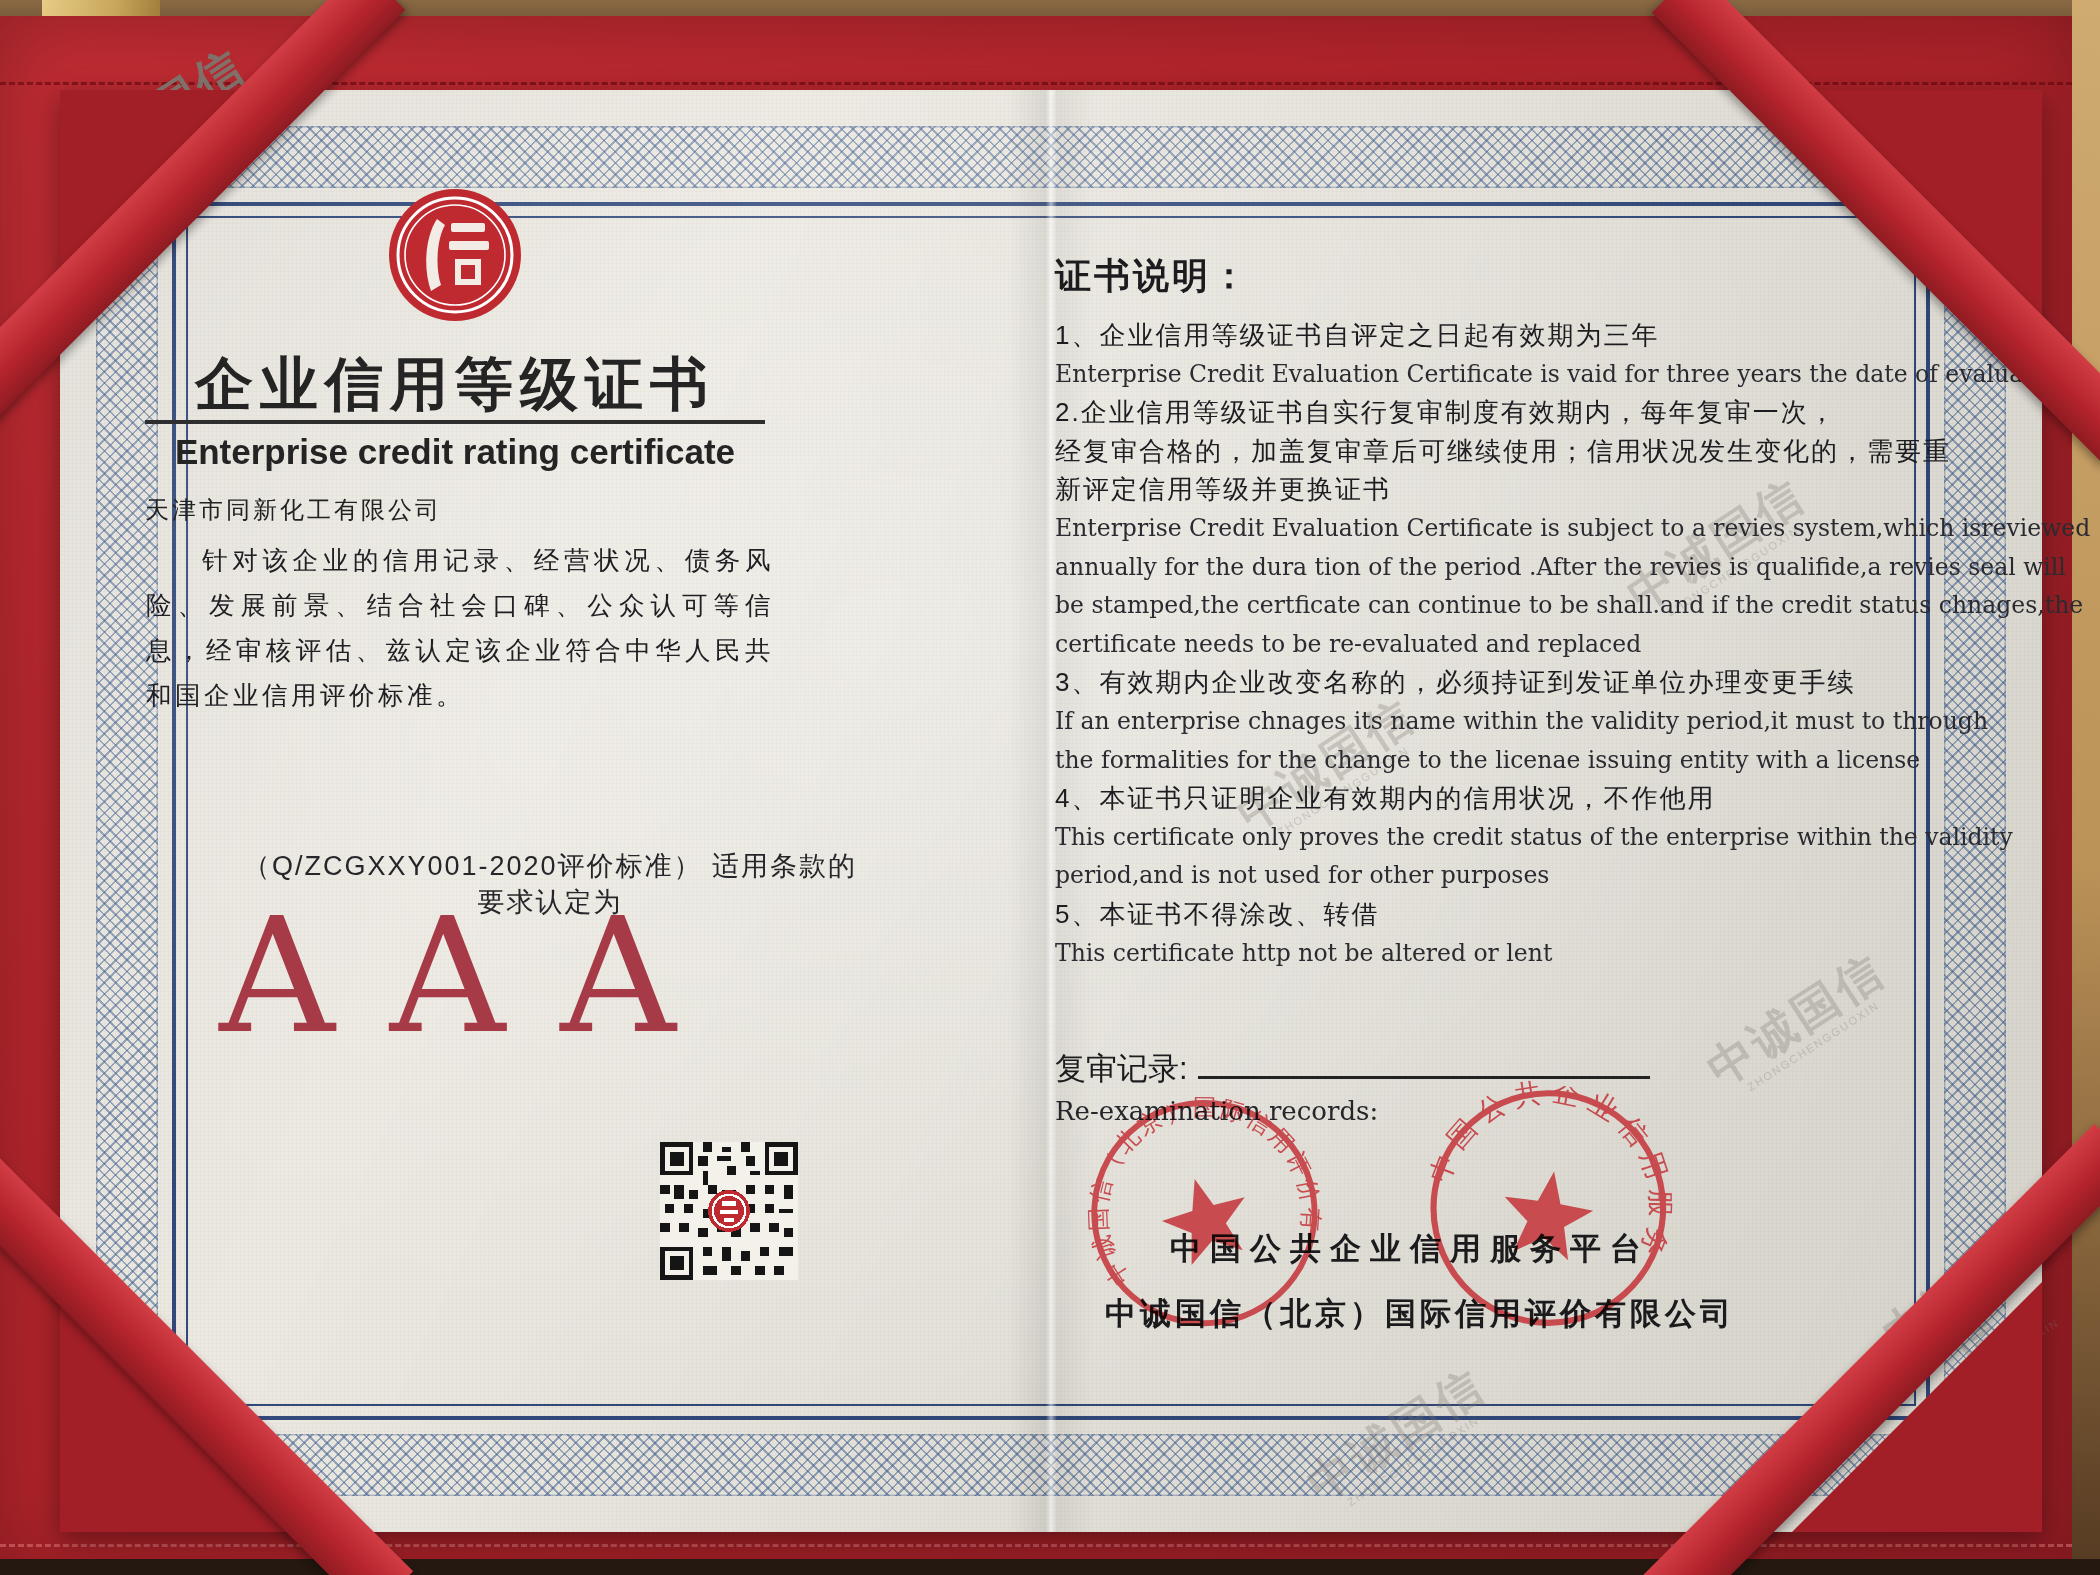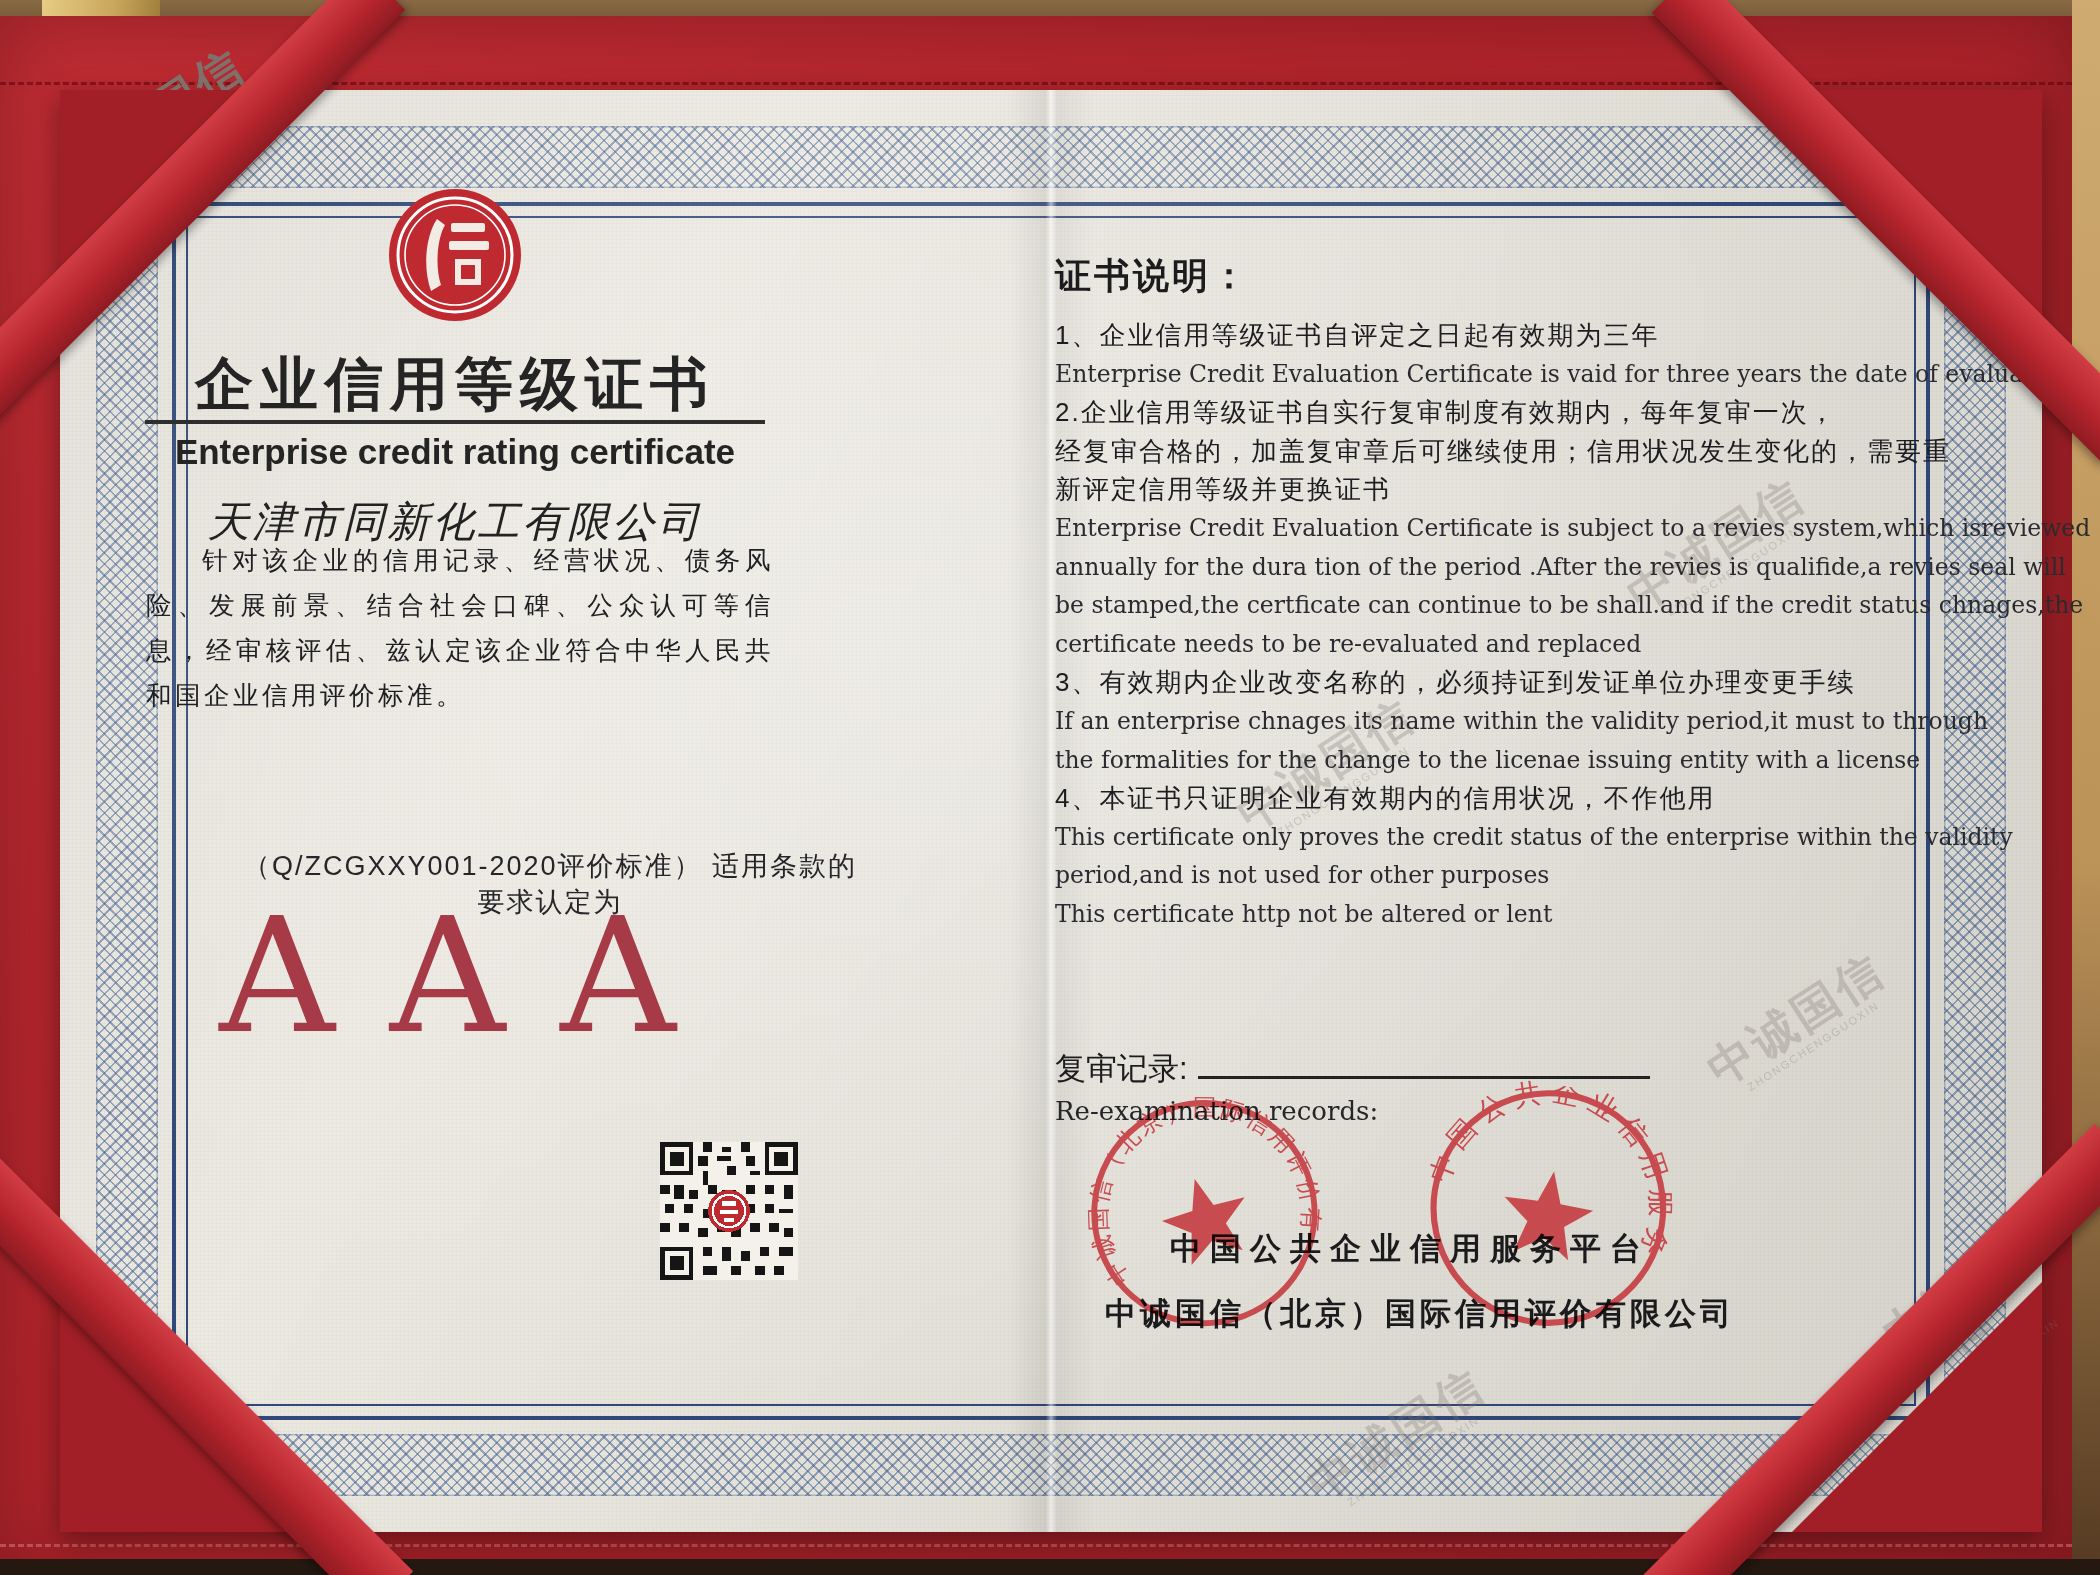--- a/index.html
+++ b/index.html
@@ -67,22 +67,22 @@
   .ribbon.bl{left:-155px;top:1336px;transform:rotate(45deg);}
   .ribbon.br{left:1570px;top:1341px;transform:rotate(-45deg);}
   
   .content{position:absolute;inset:0;z-index:3;color:#1d1d1f;}
   .seal-logo{position:absolute;left:325px;top:95px;width:140px;height:140px;}
   .title-cn{position:absolute;left:85px;top:256px;width:620px;text-align:center;
             font-size:58px;font-weight:bold;letter-spacing:7px;color:#242424;}
   .title-rule{position:absolute;left:85px;top:330px;width:620px;border-top:4px solid #2e2e2e;}
   .title-en{position:absolute;left:85px;top:342px;width:620px;text-align:center;
             font-size:35px;font-weight:bold;color:#242424;}
-  .company{position:absolute;left:85px;top:404px;width:620px;text-align:center;
-           font-size:42px;letter-spacing:3px;color:#222;font-style:italic;}
+  .company{position:absolute;left:85px;top:404px;width:620px;
+           font-size:24px;letter-spacing:3px;color:#222;}
   .body-par{position:absolute;left:86px;top:448px;width:628px;font-size:25.5px;line-height:45px;
             letter-spacing:3.5px;text-align:justify;text-indent:2.2em;color:#202024;}
   .std-line{position:absolute;left:170px;top:758px;width:640px;text-align:center;
             font-size:27px;letter-spacing:2px;font-weight:normal;color:#26262a;}
   .rating{position:absolute;left:85px;top:792px;width:620px;text-align:center;
           font-family:"DejaVu Serif",serif;font-size:160px;font-weight:normal;color:#a63a46;
           letter-spacing:55px;padding-left:40px;box-sizing:border-box;}
   .details{position:absolute;left:112px;top:1000px;font-size:26px;line-height:34.5px;
            letter-spacing:1px;color:#26262a;}
   .qr{position:absolute;left:600px;top:1052px;width:138px;height:138px;}
@@ -276,20 +276,21 @@
         <div class="line-en">Enterprise Credit Evaluation Certificate is subject to a revies system,which isreviewed</div>
         <div class="line-en">annually for the dura tion of the period .After the revies is qualifide,a revies seal will</div>
         <div class="line-en">be stamped,the certficate can continue to be shall.and if the credit status chnages,the</div>
         <div class="line-en">certificate needs to be re-evaluated and replaced</div>
         <div class="line-cn">3、有效期内企业改变名称的，必须持证到发证单位办理变更手续</div>
         <div class="line-en">If an enterprise chnages its name within the validity period,it must to through</div>
         <div class="line-en">the formalities for the change to the licenae issuing entity with a license</div>
         <div class="line-cn">4、本证书只证明企业有效期内的信用状况，不作他用</div>
         <div class="line-en">This certificate only proves the credit status of the enterprise within the validity</div>
         <div class="line-en">period,and is not used for other purposes</div>
+        <div class="line-cn">5、本证书不得涂改、转借</div>
         <div class="line-en">This certificate http not be altered or lent</div>
       </div>
 
       <div class="review-row">
         <span>复审记录:</span><span class="review-line"></span>
       </div>
       <div class="review-en">Re-examination records:</div>
 
       <div class="platform-line">中国公共企业信用服务平台</div>
       <div class="issuer-line">中诚国信（北京）国际信用评价有限公司</div>

